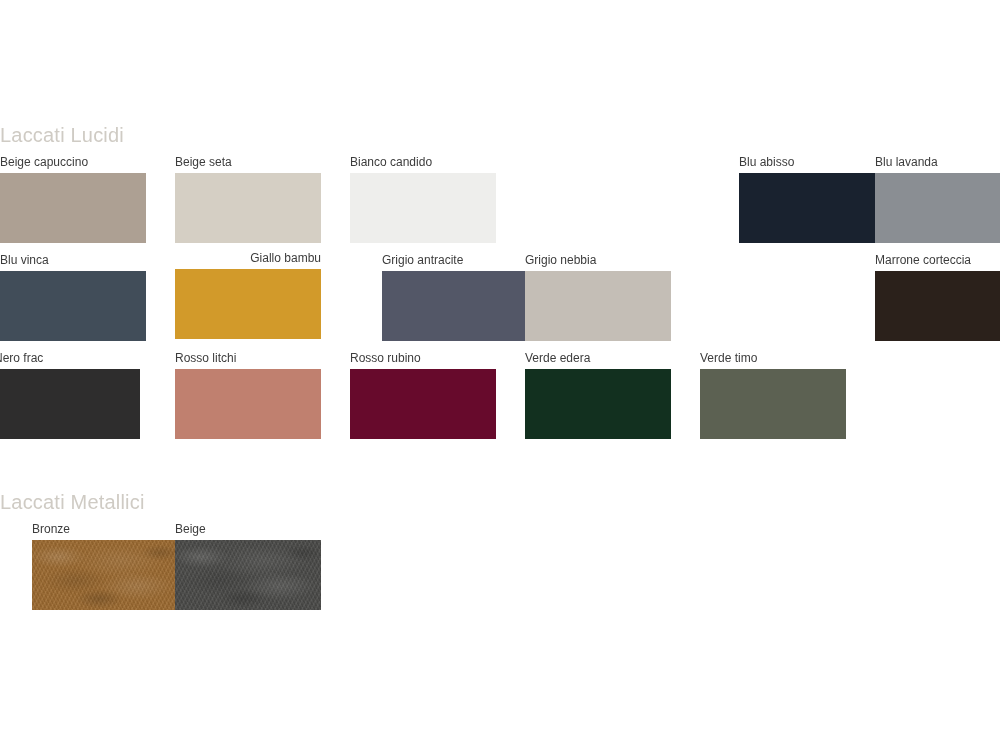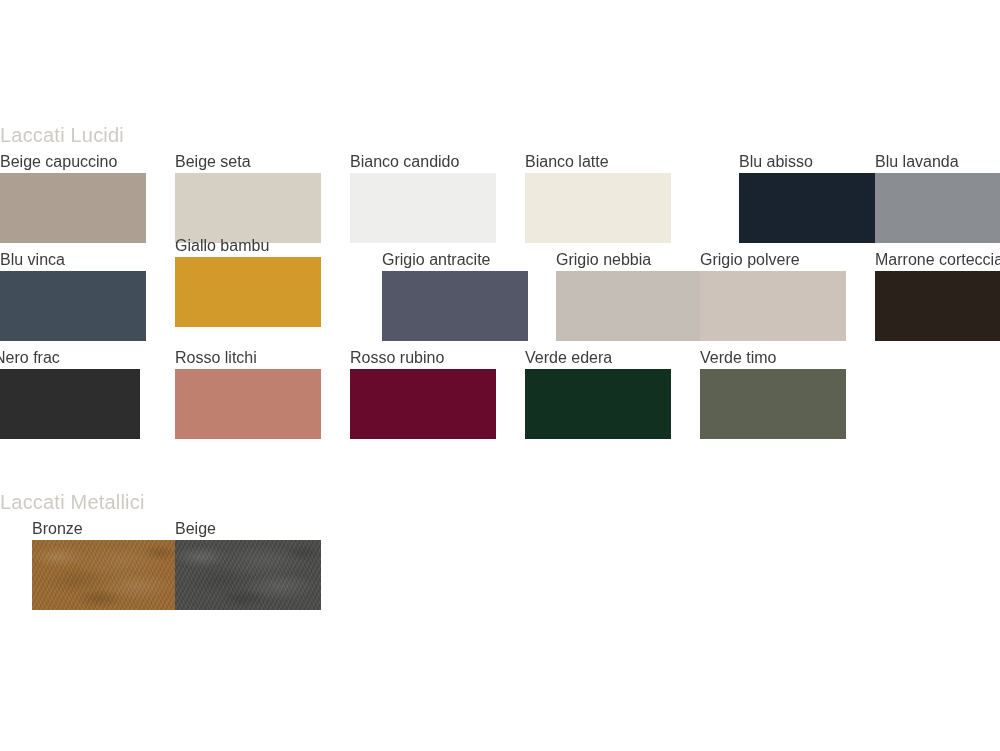--- a/index.html
+++ b/index.html
@@ -51,21 +51,21 @@
   .grid {
     position: relative;
     width: 1100px;
   }
 
   .swatch-cell {
     position: absolute;
     width: 146px;
   }
   .swatch-label {
-    font-size: 16px;
+    font-size: 12px;
     line-height: 14px;
     color: #3c3c3c;
     white-space: nowrap;
     margin-bottom: 4px;
     font-weight: 400;
   }
   .swatch-chip {
     width: 146px;
     height: 70px;
     display: block;
@@ -110,51 +110,43 @@
             <div class="swatch-chip" style="background: rgb(173, 160, 147); width: 146px; height: 70px;"></div>
           </div>
           <div class="swatch-cell" style="left: 226px; top: 0px;">
             <div class="swatch-label">Beige seta</div>
             <div class="swatch-chip" style="background: rgb(213, 207, 196); width: 146px; height: 70px;"></div>
           </div>
           <div class="swatch-cell" style="left: 401px; top: 0px;">
             <div class="swatch-label">Bianco candido</div>
             <div class="swatch-chip" style="background: rgb(238, 238, 236); width: 146px; height: 70px;"></div>
           </div>
-          <div class="swatch-cell" style="left: 576px; top: 0px;">
-            <div class="swatch-label">Bianco latte</div>
-            <div class="swatch-chip" style="background: rgb(239, 234, 222); width: 146px; height: 70px;"></div>
-          </div>
           <div class="swatch-cell" style="left: 751px; top: 0px; margin-left: 39px;">
             <div class="swatch-label">Blu abisso</div>
             <div class="swatch-chip" style="background: rgb(25, 34, 47); width: 146px; height: 70px;"></div>
           </div>
           <div class="swatch-cell" style="left: 926px; top: 0px;">
             <div class="swatch-label">Blu lavanda</div>
             <div class="swatch-chip" style="background: rgb(138, 142, 147); width: 146px; height: 70px;"></div>
           </div>
           <div class="swatch-cell" style="left: 51px; top: 98px;">
             <div class="swatch-label">Blu vinca</div>
             <div class="swatch-chip" style="background: rgb(65, 77, 89); width: 146px; height: 70px;"></div>
           </div>
-          <div class="swatch-cell" style="left: 226px; top: 84px;">
+          <div class="swatch-cell" style="left: 226px; top: 96px; text-align: right;">
             <div class="swatch-label">Giallo bambu</div>
             <div class="swatch-chip" style="background: rgb(210, 154, 42); width: 146px; height: 70px;"></div>
           </div>
           <div class="swatch-cell" style="left: 401px; top: 98px; padding-left: 32px;">
             <div class="swatch-label">Grigio antracite</div>
             <div class="swatch-chip" style="background: rgb(83, 87, 103); width: 146px; height: 70px;"></div>
           </div>
-          <div class="swatch-cell" style="left: 576px; top: 98px; margin-left: 31px;">
+          <div class="swatch-cell" style="left: 576px; top: 98px;">
             <div class="swatch-label">Grigio nebbia</div>
             <div class="swatch-chip" style="background: rgb(196, 190, 182); width: 146px; height: 70px;"></div>
-          </div>
-          <div class="swatch-cell" style="left: 751px; top: 98px;">
-            <div class="swatch-label">Grigio polvere</div>
-            <div class="swatch-chip" style="background: rgb(206, 195, 186); width: 146px; height: 70px;"></div>
           </div>
           <div class="swatch-cell" style="left: 926px; top: 98px;">
             <div class="swatch-label">Marrone corteccia</div>
             <div class="swatch-chip" style="background: rgb(43, 33, 27); width: 146px; height: 70px;"></div>
           </div>
           <div class="swatch-cell" style="left: 45px; top: 196px;">
             <div class="swatch-label">Nero frac</div>
             <div class="swatch-chip" style="background: rgb(46, 45, 45); width: 146px; height: 70px;"></div>
           </div>
           <div class="swatch-cell" style="left: 226px; top: 196px;">

